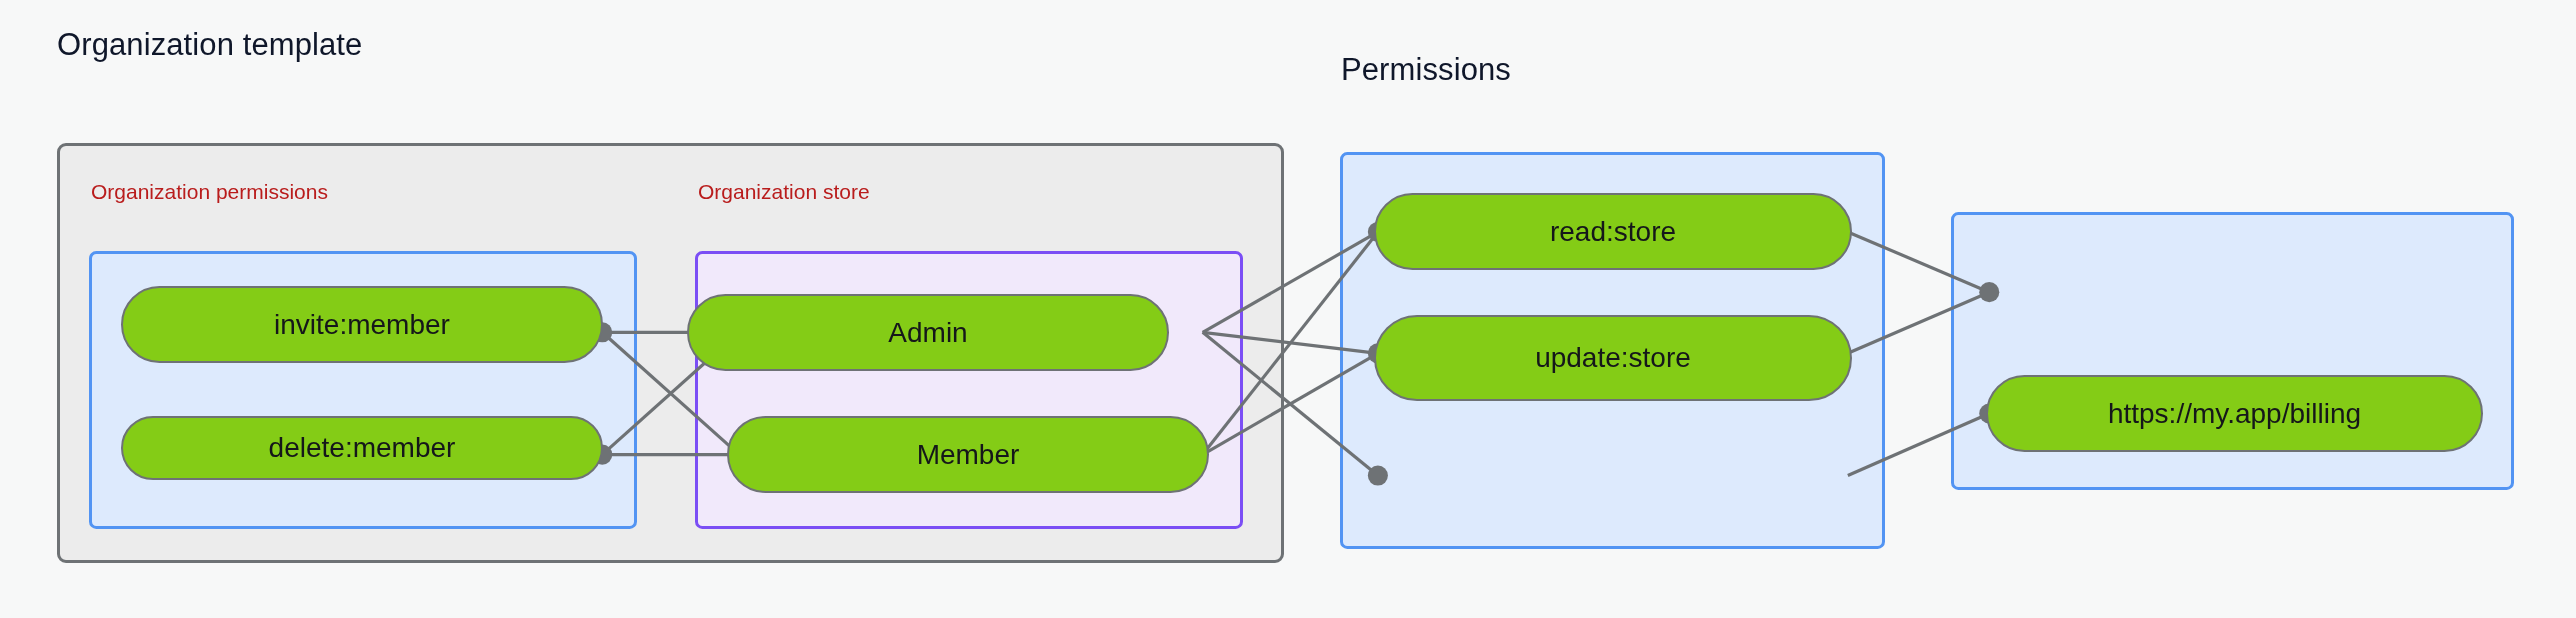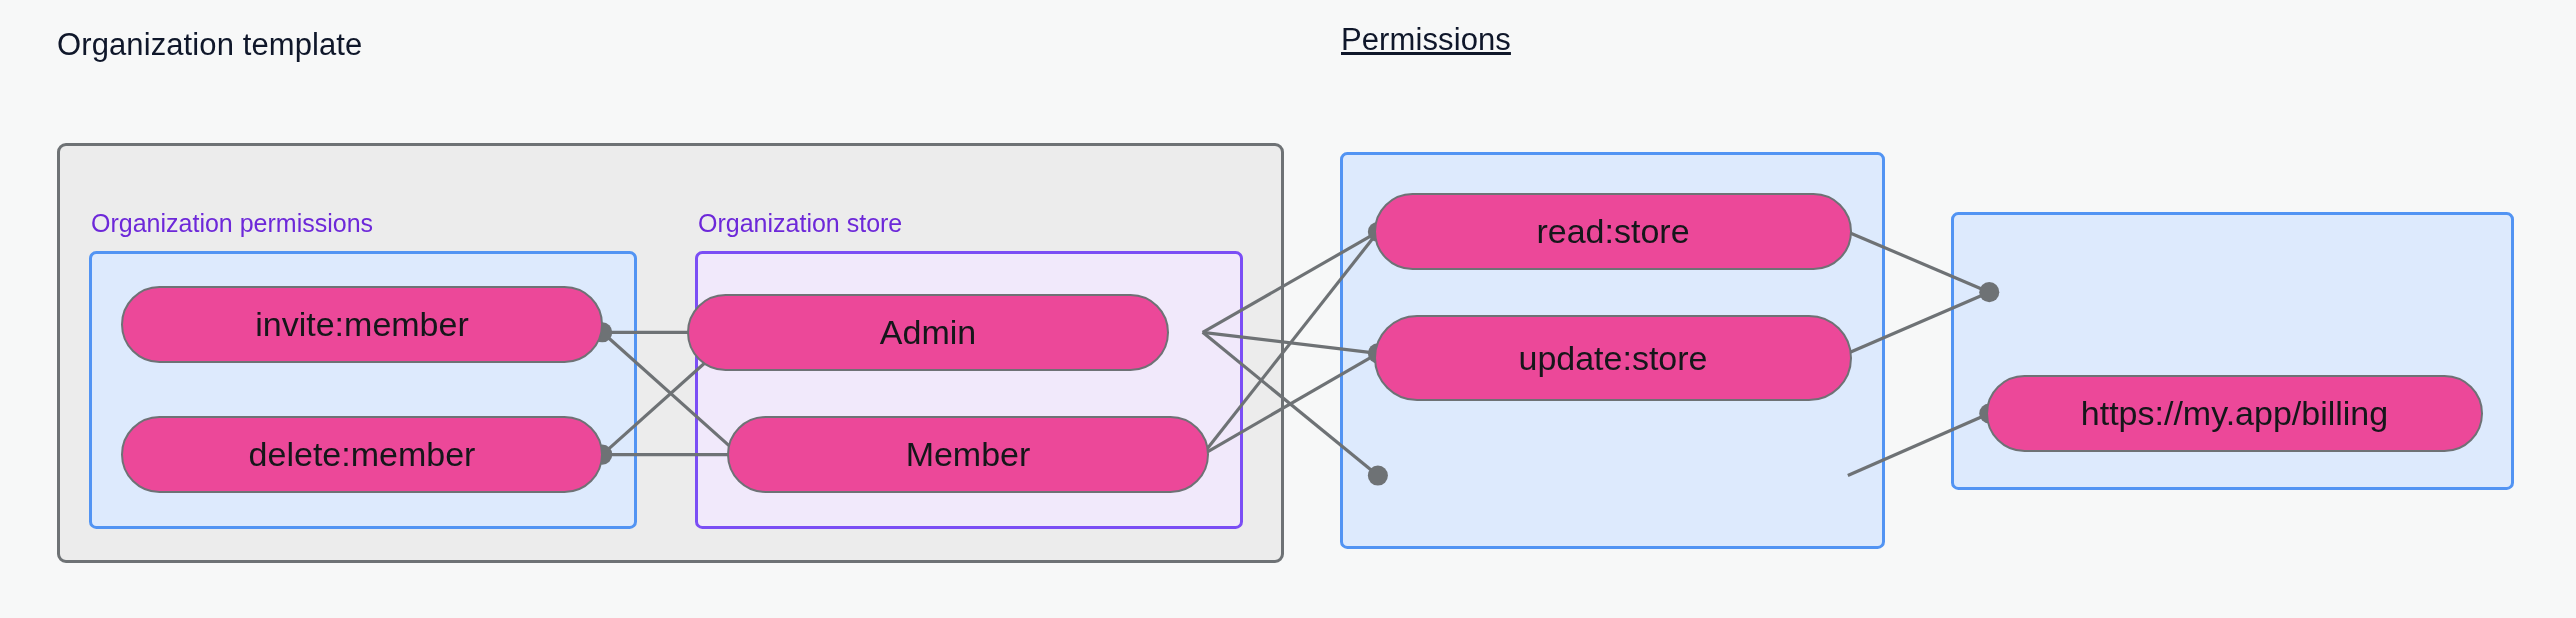--- a/index.html
+++ b/index.html
@@ -32,37 +32,36 @@
     border:3.7px solid #5294f3;
     border-radius:7.3px;
   }
   .panel-purple{
     background:#f1e9fb;
     border:3.7px solid #7b4ef5;
     border-radius:7.3px;
   }
   .sub-label{
     position:absolute;
-    font-size:25px;
-    color:#6d28d9;
+    font-size:21px;
+    color:#b91c1c;
     white-space:nowrap;
-    margin-top:29px;
   }
 
   
   .node{
     position:absolute;
     box-sizing:border-box;
-    background:#ec4899;
+    background:#84cc16;
     border:2.7px solid #6e7275;
     border-radius:912px;
     display:flex;
     align-items:center;
     justify-content:center;
-    font-size:34px;
+    font-size:28px;
     color:#15171a;
     white-space:nowrap;
   }
 
   
   #edges{
     position:absolute;
     left:0;top:0;
     width:2576px;height:619px;
     pointer-events:none;
@@ -76,21 +75,21 @@
     fill:#6e7275;
   }
 </style>
 </head>
 <body>
 
 <div id="stage">
 
   <div class="group-label" style="left:57px;top:27px;">Organization template</div>
 
-  <div class="group-label" style="left:1341px;top:22px;text-decoration:underline;">Permissions</div>
+  <div class="group-label" style="left:1341px;top:52px;">Permissions</div>
 
 
   <div class="panel panel-outer" style="left:57px;top:143px;width:1227px;height:420px;"></div>
 
   <div class="sub-label" style="left:91px;top:180px;">Organization permissions</div>
 
   <div class="sub-label" style="left:698px;top:180px;">Organization store</div>
 
   <div class="panel panel-blue" style="left:89px;top:251px;width:548px;height:278px;"></div>
 
@@ -120,21 +119,21 @@
     <circle class="port" cx="660" cy="364" r="11"></circle>
     <circle class="port" cx="660" cy="498" r="11"></circle>
     <circle class="port" cx="1510" cy="254" r="11"></circle>
     <circle class="port" cx="1510" cy="387" r="11"></circle>
     <circle class="port" cx="1510" cy="521" r="11"></circle>
     <circle class="port" cx="2180" cy="320" r="11"></circle>
     <circle class="port" cx="2180" cy="453" r="11"></circle>
   </svg>
 
   <div class="node" style="left:121px;top:286px;width:482px;height:77px;">invite:member</div>
-  <div class="node" style="left:121px;top:416px;width:482px;height:77px;">delete:member</div>
+  <div class="node" style="left:121px;top:416px;width:482px;height:64px;">delete:member</div>
 
   <div class="node" style="left:687px;top:294px;width:482px;height:77px;">Admin</div>
   <div class="node" style="left:727px;top:416px;width:482px;height:77px;">Member</div>
 
   <div class="node" style="left:1374px;top:193px;width:478px;height:77px;">read:store</div>
   <div class="node" style="left:1374px;top:315px;width:478px;height:86px;">update:store</div>
 
   <div class="node" style="left:1986px;top:375px;width:497px;height:77px;">https://my.app/billing</div>
 
 </div>

